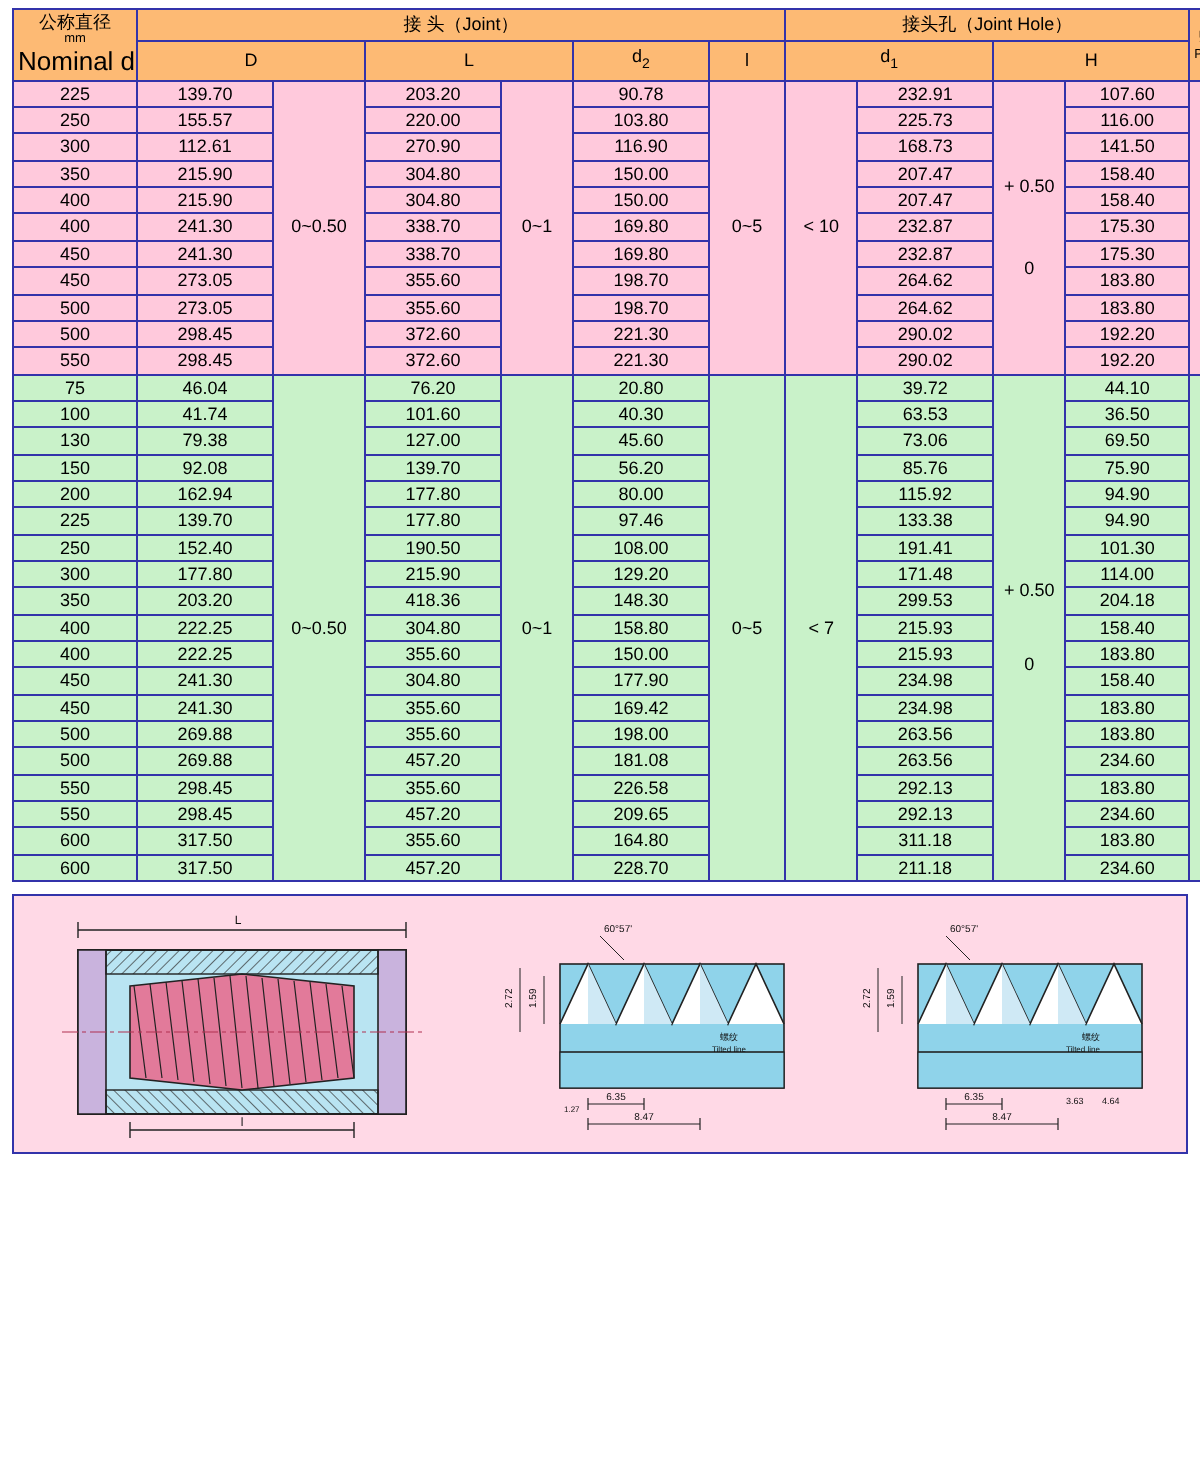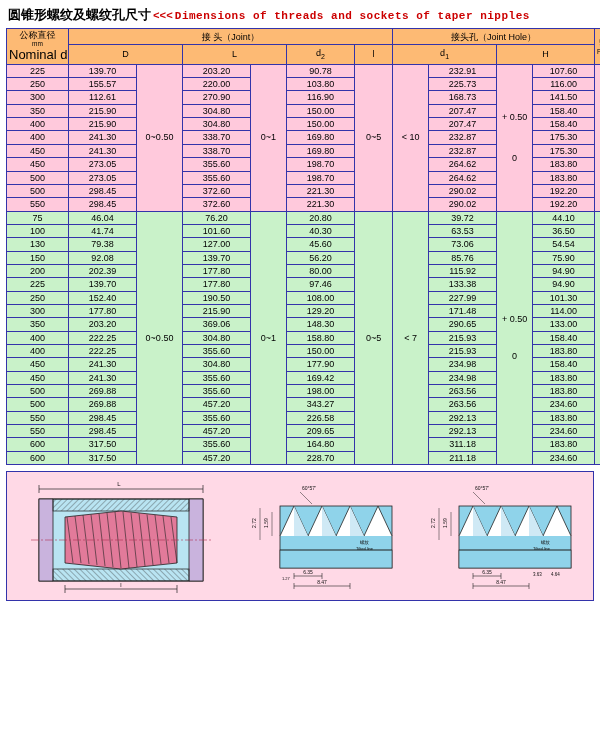--- a/index.html
+++ b/index.html
@@ -109,25 +109,20 @@
   }
   .fig svg {
     display: block;
   }
 </style>
 </head>
 <body>
 
 <div class="page">
 
-  <div class="title-bar">
-    <span class="title-cn">圆锥形螺纹及螺纹孔尺寸</span>
-    <span class="title-sep">&lt;&lt;&lt;</span>
-    <span class="title-en">Dimensions of threads and sockets of taper nipples</span>
-  </div>
 
   <table class="spec">
     <colgroup>
       <col style="width:62px">
       <col style="width:68px">
       <col style="width:46px">
       <col style="width:68px">
       <col style="width:36px">
       <col style="width:68px">
       <col style="width:38px">
@@ -297,69 +292,69 @@
         <td class="num">40.30</td>
         <td class="num">63.53</td>
         <td class="num">36.50</td>
       </tr>
       <tr class="grp-b">
         <td>130</td>
         <td class="num">79.38</td>
         <td class="num">127.00</td>
         <td class="num">45.60</td>
         <td class="num">73.06</td>
-        <td class="num">54.54</td>
+        <td class="num">69.50</td>
       </tr>
       <tr class="grp-b">
         <td>150</td>
         <td class="num">92.08</td>
         <td class="num">139.70</td>
         <td class="num">56.20</td>
         <td class="num">85.76</td>
         <td class="num">75.90</td>
       </tr>
       <tr class="grp-b">
         <td>200</td>
-        <td class="num">202.39</td>
+        <td class="num">162.94</td>
         <td class="num">177.80</td>
         <td class="num">80.00</td>
         <td class="num">115.92</td>
         <td class="num">94.90</td>
       </tr>
       <tr class="grp-b">
         <td>225</td>
         <td class="num">139.70</td>
         <td class="num">177.80</td>
         <td class="num">97.46</td>
         <td class="num">133.38</td>
         <td class="num">94.90</td>
       </tr>
       <tr class="grp-b">
         <td>250</td>
         <td class="num">152.40</td>
         <td class="num">190.50</td>
         <td class="num">108.00</td>
-        <td class="num">227.99</td>
+        <td class="num">191.41</td>
         <td class="num">101.30</td>
       </tr>
       <tr class="grp-b">
         <td>300</td>
         <td class="num">177.80</td>
         <td class="num">215.90</td>
         <td class="num">129.20</td>
         <td class="num">171.48</td>
         <td class="num">114.00</td>
       </tr>
       <tr class="grp-b">
         <td>350</td>
         <td class="num">203.20</td>
-        <td class="num">369.06</td>
+        <td class="num">418.36</td>
         <td class="num">148.30</td>
-        <td class="num">290.65</td>
-        <td class="num">133.00</td>
+        <td class="num">299.53</td>
+        <td class="num">204.18</td>
       </tr>
       <tr class="grp-b">
         <td>400</td>
         <td class="num">222.25</td>
         <td class="num">304.80</td>
         <td class="num">158.80</td>
         <td class="num">215.93</td>
         <td class="num">158.40</td>
       </tr>
       <tr class="grp-b">
@@ -391,21 +386,21 @@
         <td class="num">269.88</td>
         <td class="num">355.60</td>
         <td class="num">198.00</td>
         <td class="num">263.56</td>
         <td class="num">183.80</td>
       </tr>
       <tr class="grp-b">
         <td>500</td>
         <td class="num">269.88</td>
         <td class="num">457.20</td>
-        <td class="num">343.27</td>
+        <td class="num">181.08</td>
         <td class="num">263.56</td>
         <td class="num">234.60</td>
       </tr>
       <tr class="grp-b">
         <td>550</td>
         <td class="num">298.45</td>
         <td class="num">355.60</td>
         <td class="num">226.58</td>
         <td class="num">292.13</td>
         <td class="num">183.80</td>

